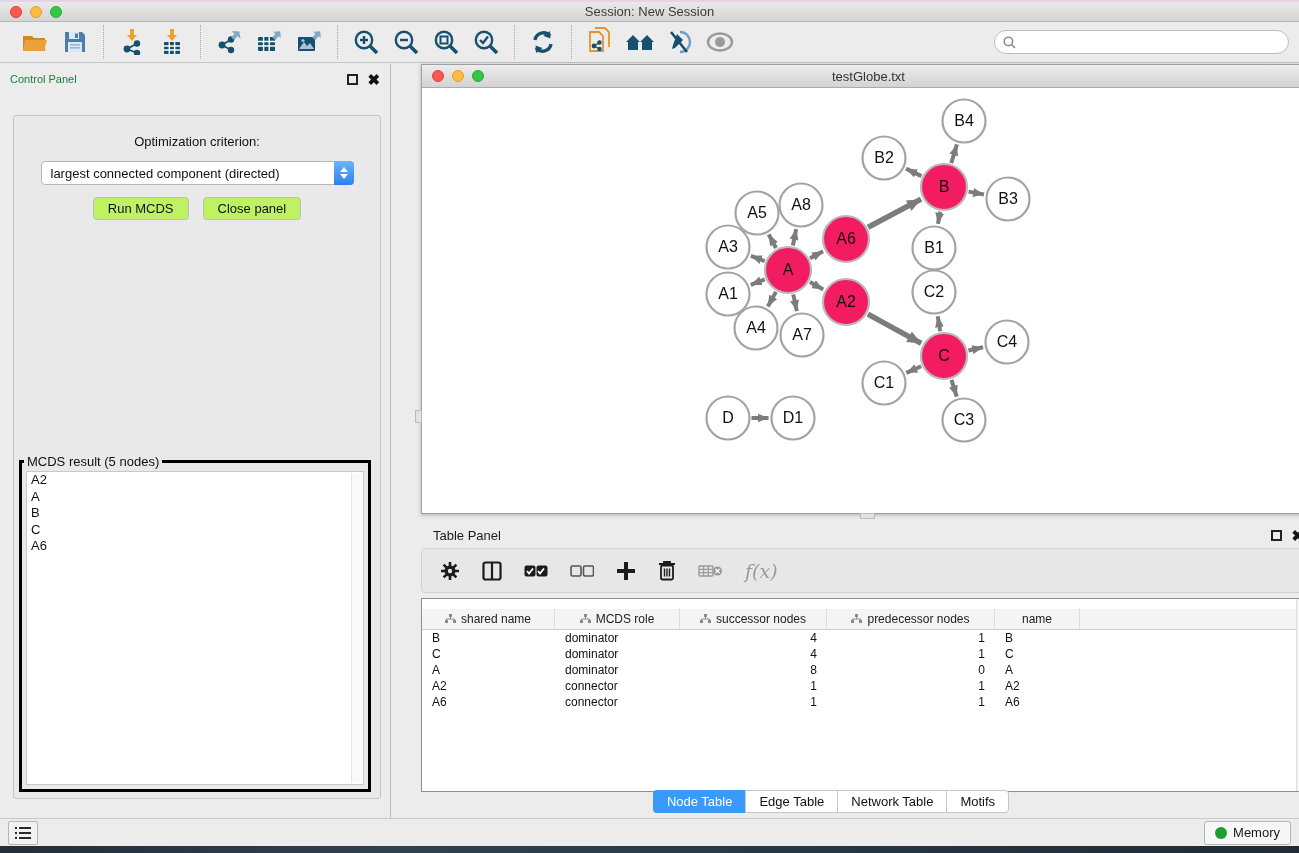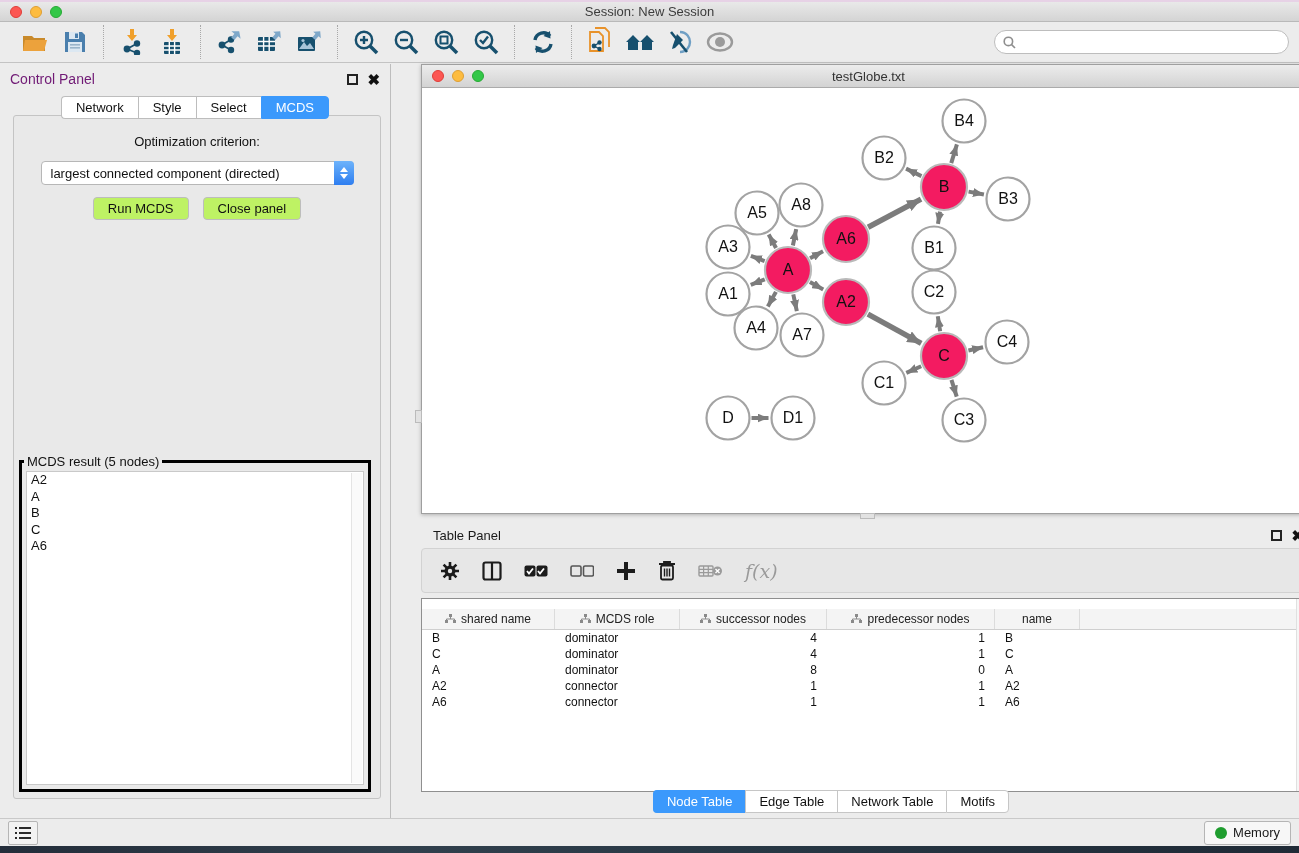--- a/index.html
+++ b/index.html
@@ -21,21 +21,21 @@
   .tb-sep { width:1px; height:34px; border-left:1px dotted #a8a8a8; margin:0 3px; }
   .tb-btn { width:34px; height:32px; display:flex; align-items:center; justify-content:center; border-radius:4px; }
   .search-wrap { margin-left:auto; }
   .search-field { width:295px; height:24px; border:1px solid #bdbdbd; border-radius:12px; background:#ffffff; display:flex; align-items:center; padding:0 8px; gap:5px; }
   .search-field input { border:none; outline:none; flex:1; font-size:12px; font-family:"Liberation Sans",sans-serif; background:transparent; }
 
   
   .main { position:absolute; top:64px; left:0; width:1299px; height:754px; }
   .control-panel { position:absolute; left:0; top:0; width:391px; height:754px; background:#ececec; border-right:1px solid #bdbdbd; }
   .cp-header { height:30px; display:flex; align-items:center; padding:0 10px; }
-  .cp-title { font-size:14px; color:#701a75; }
+  .cp-title { font-size:11px; color:#15803d; }
   .panel-ctrls { margin-left:auto; display:flex; gap:9px; align-items:center; }
   .float-box { width:11px; height:11px; border:2px solid #222; }
   .close-x { font-weight:bold; font-size:15px; color:#111; line-height:11px; }
 
   .cp-tabs { display:flex; justify-content:center; margin-top:2px; position:relative; z-index:2; }
   .cp-tab { background:#ffffff; border:1px solid #bdbdbd; border-right:none; padding:3px 14px; font-size:13px; color:#111; }
   .cp-tab:first-child { border-radius:4px 0 0 4px; }
   .cp-tab:last-child { border-radius:0 4px 4px 0; border-right:1px solid #bdbdbd; }
   .cp-tab.selected { background:#3b99fc; border-color:#3b99fc; color:#ffffff; }
 
@@ -261,26 +261,20 @@
 
 <div class="main">
 
   <div class="control-panel">
     <div class="cp-header">
       <span class="cp-title">Control Panel</span>
       <span class="panel-ctrls">
         <span class="float-box"></span>
         <span class="close-x">✖</span>
       </span>
-    </div>
-    <div class="cp-tabs">
-      <div class="cp-tab">Network</div>
-      <div class="cp-tab">Style</div>
-      <div class="cp-tab">Select</div>
-      <div class="cp-tab selected">MCDS</div>
     </div>
     <div class="cp-content">
       <div class="opt-label">Optimization criterion:</div>
       <div class="dropdown">
         <span class="dropdown-text">largest connected component (directed)</span>
         <span class="dropdown-stepper">
             <span class="chev-up"></span>
             <span class="chev-down"></span>
           </span>
       </div>

